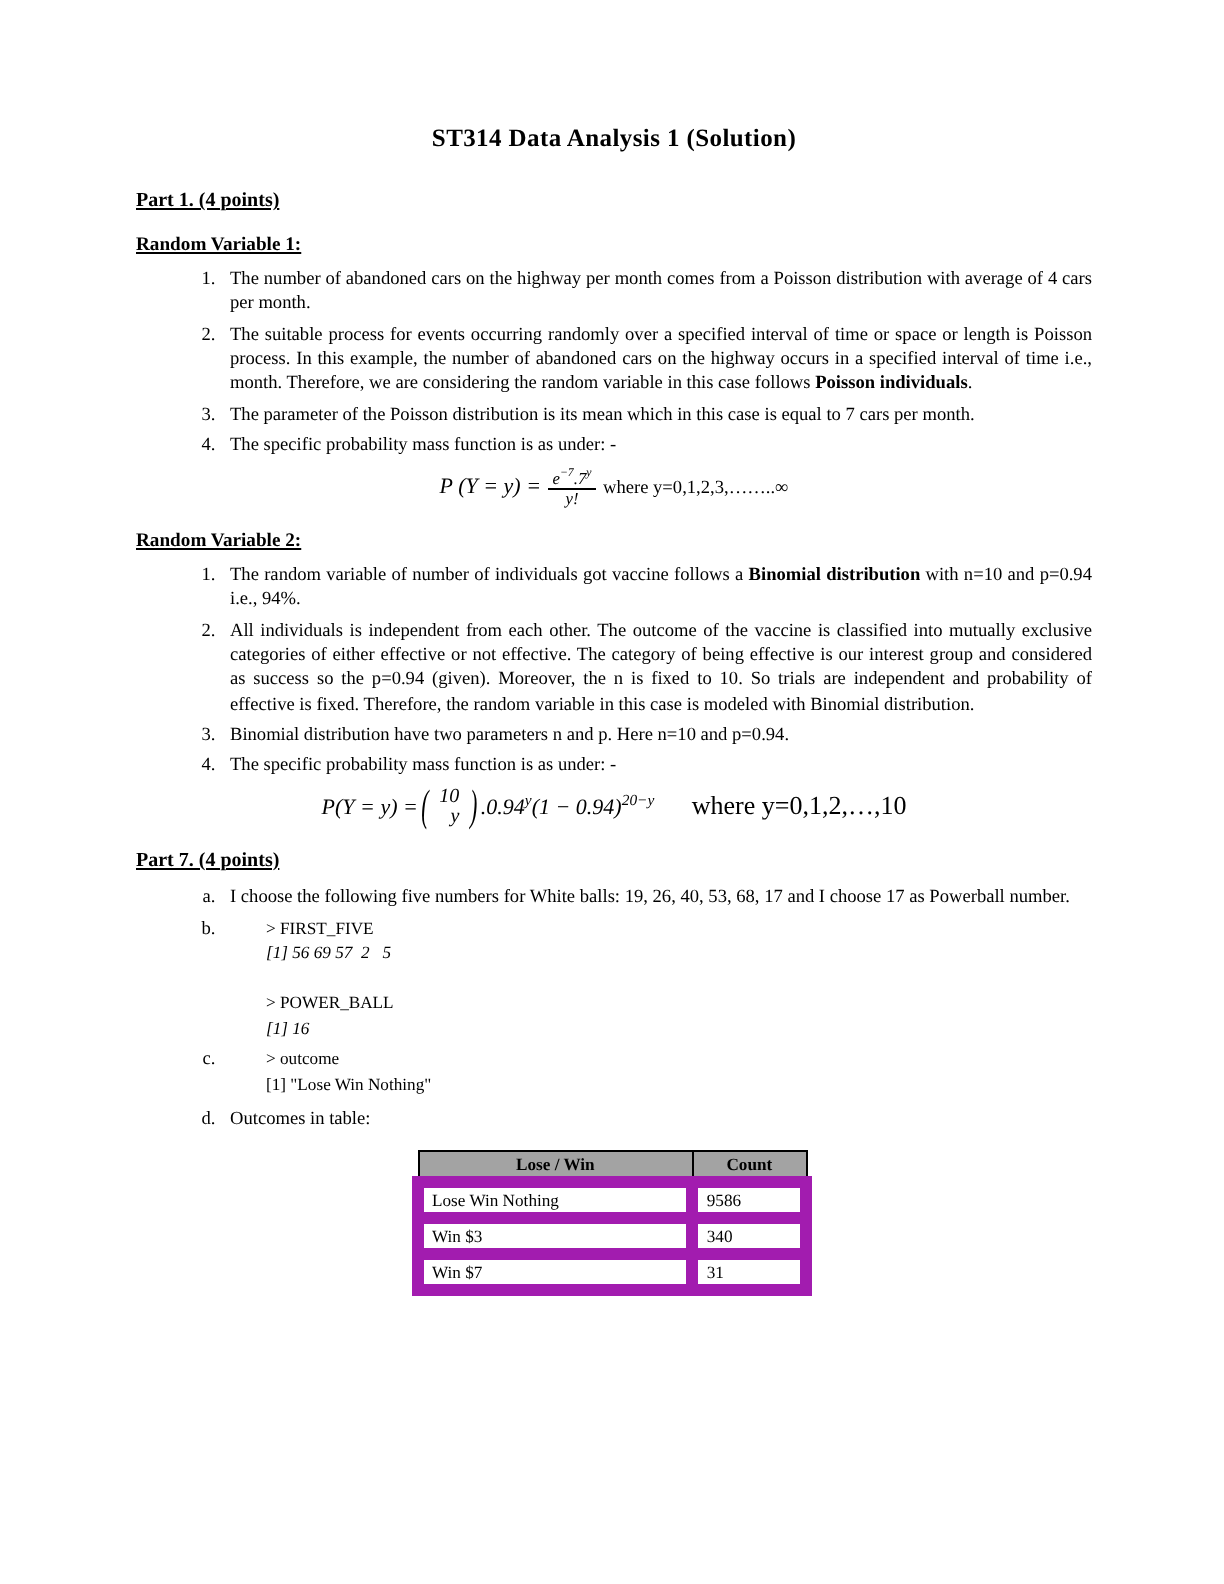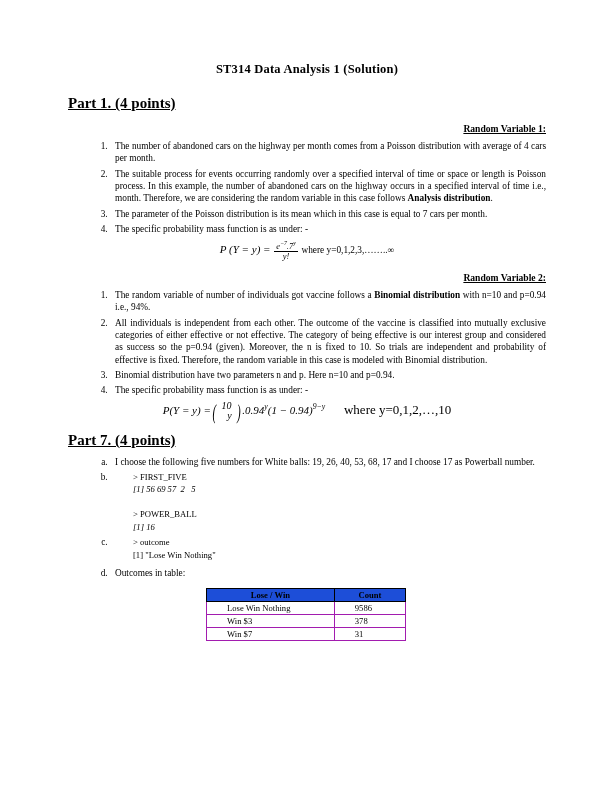--- a/index.html
+++ b/index.html
@@ -31,32 +31,31 @@
   }
   .doc-title {
     text-align: center;
     font-weight: bold;
     font-size: 12.5px;
     letter-spacing: 0.2px;
     margin-bottom: 18px;
   }
   .section-head {
     font-weight: bold;
-    font-size: 15px;
+    font-size: 10px;
     text-decoration: underline;
     margin-top: 10px;
     margin-bottom: 7px;
   }
   .sub-head {
     font-weight: bold;
     font-size: 9.6px;
     text-decoration: underline;
     margin-top: 11px;
     margin-bottom: 6px;
-    text-align: right;
   }
   ol.numlist {
     list-style-type: decimal;
     margin: 0 0 0 0;
     padding-left: 42px;
   }
   ol.alphalist {
     list-style-type: lower-alpha;
     margin: 0;
     padding-left: 42px;
@@ -124,50 +123,50 @@
   .tbl-wrap {
     margin-top: 8px;
     margin-left: 138px;
   }
   table.res {
     border-collapse: collapse;
     font-size: 9px;
     width: 200px;
   }
   table.res th {
-    background: #1d4ed8;
+    background: #a3a3a3;
     border: 1px solid #000000;
     font-weight: bold;
     text-align: center;
     padding: 1px 4px;
     font-size: 8.6px;
   }
   table.res td {
-    border: 1px solid #a21caf;
-    padding: 1px 20px;
+    border: 6px solid #a21caf;
+    padding: 1px 4px;
     font-size: 8.6px;
     font-family: Liberation Serif, serif;
   }
   table.res td.num { text-align: left; }
 </style>
 </head>
 <body>
 
 <div class="page">
   <div class="content">
 
     <div class="doc-title">ST314 Data Analysis 1 (Solution)</div>
 
     <div class="section-head">Part 1. (4 points)</div>
 
     <div class="sub-head">Random Variable 1:</div>
 
     <ol class="numlist">
       <li>The number of abandoned cars on the highway per month comes from a Poisson distribution with average of 4 cars per month.</li>
-      <li>The suitable process for events occurring randomly over a specified interval of time or space or length is Poisson process. In this example, the number of abandoned cars on the highway occurs in a specified interval of time i.e., month. Therefore, we are considering the random variable in this case follows <span class="b">Analysis distribution</span>.</li>
+      <li>The suitable process for events occurring randomly over a specified interval of time or space or length is Poisson process. In this example, the number of abandoned cars on the highway occurs in a specified interval of time i.e., month. Therefore, we are considering the random variable in this case follows <span class="b">Poisson individuals</span>.</li>
       <li>The parameter of the Poisson distribution is its mean which in this case is equal to 7 cars per month.</li>
       <li>The specific probability mass function is as under: -</li>
     </ol>
 
     <div class="formula">
       <span>P (Y = y) =</span>
       <span class="frac">
         <span class="num"><span>e</span><sup class="s">−7</sup><span>.7</span><sup class="s">y</sup></span>
         <span class="den">y!</span>
       </span>
@@ -186,21 +185,21 @@
     <div class="formula">
       <span>P(Y = y) =</span>
       <span class="binom">
         <span class="paren-l">(</span>
         <span class="stack">
           <span style="display:block">10</span>
           <span style="display:block">y</span>
         </span>
         <span class="paren-r">)</span>
       </span>
-      <span><span>.0.94</span><sup class="s">y</sup><span>(1 − 0.94)</span><sup class="s">9−y</sup></span>
+      <span><span>.0.94</span><sup class="s">y</sup><span>(1 − 0.94)</span><sup class="s">20−y</sup></span>
       <span class="rm" style="font-size:13px; margin-left:16px">where y=0,1,2,…,10</span>
     </div>
 
     <div class="section-head">Part 7. (4 points)</div>
 
     <ol class="alphalist">
       <li>I choose the following five numbers for White balls: 19, 26, 40, 53, 68, 17 and I choose 17 as Powerball number.</li>
       <li>
         <span></span>
         <div class="code"><span>&gt; FIRST_FIVE</span>
@@ -224,21 +223,21 @@
             <th>Count</th>
           </tr>
         </thead>
         <tbody>
           <tr>
             <td>Lose Win Nothing</td>
             <td class="num">9586</td>
           </tr>
           <tr>
             <td>Win $3</td>
-            <td class="num">378</td>
+            <td class="num">340</td>
           </tr>
           <tr>
             <td>Win $7</td>
             <td class="num">31</td>
           </tr>
         </tbody>
       </table>
     </div>
 
   </div>

